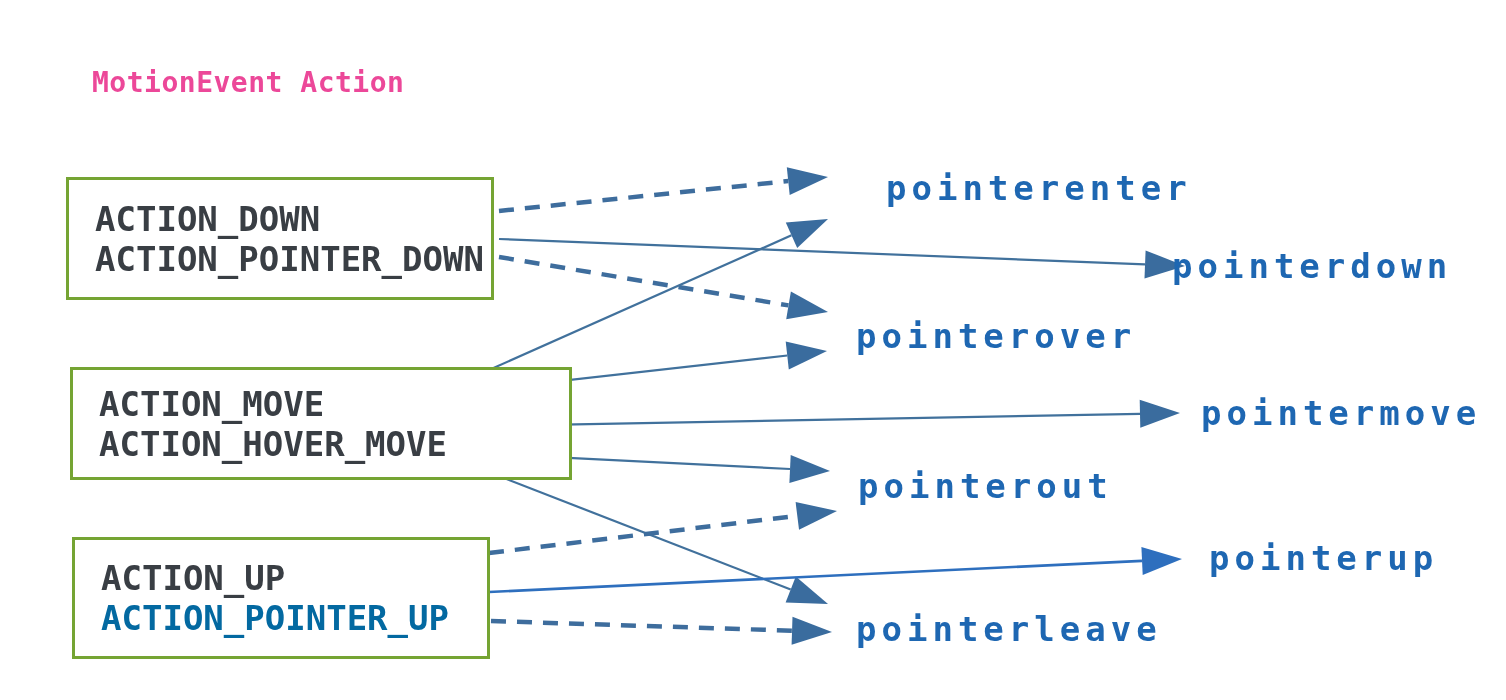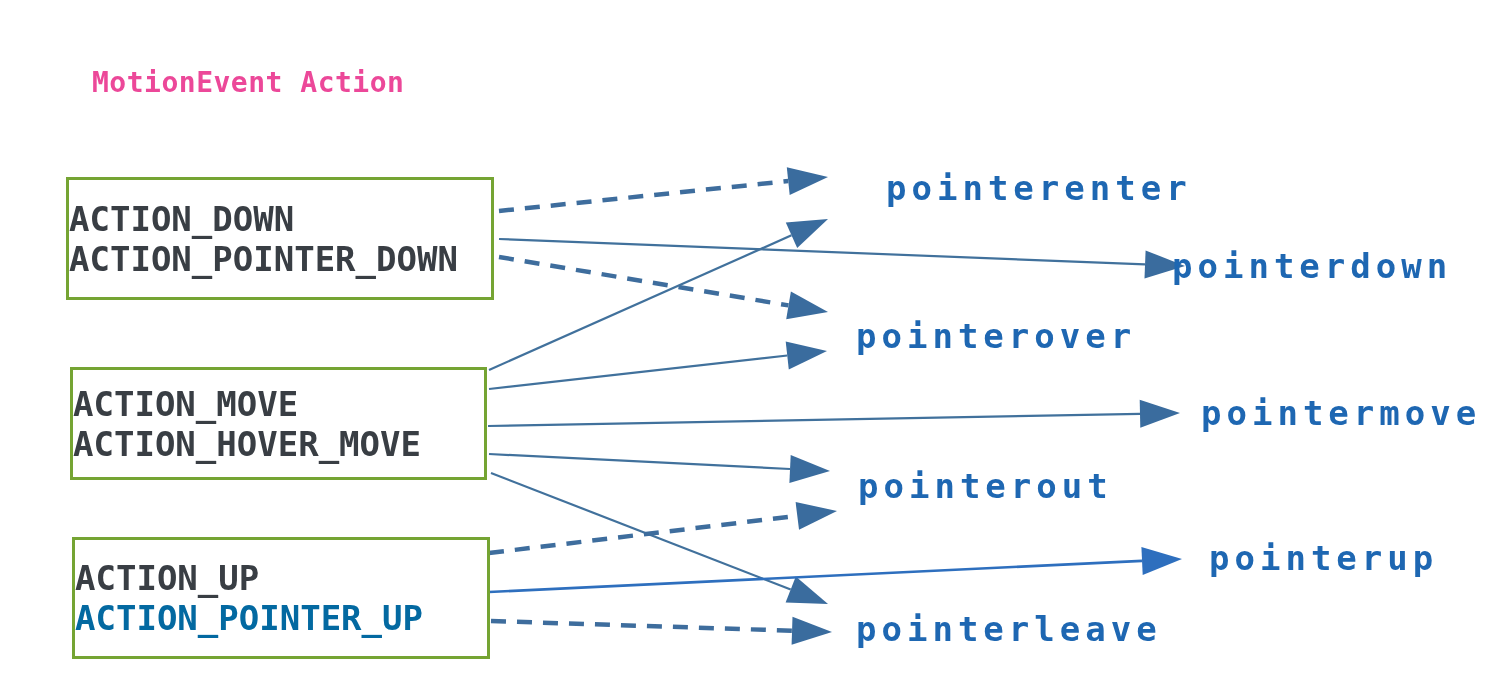--- a/index.html
+++ b/index.html
@@ -22,20 +22,21 @@
   #title-left  { left: 92px;  top: 66px; }
   #title-right { left: 885px; top: 66px; }
   .action-box {
     position: absolute;
     border: 3px solid #75A433;
     background: #ffffff;
     box-sizing: border-box;
     display: flex;
     flex-direction: column;
     justify-content: center;
+    padding-left: 26px;
   }
   .action-line {
     font-size: 34px;
     font-weight: bold;
     color: #393E44;
     line-height: 40px;
     white-space: nowrap;
   }
   .event-label {
     position: absolute;
@@ -81,21 +82,21 @@
       <polygon points="1182,559 1142.7,574.9 1141.4,546.9" fill="#2E6FBE"></polygon>
       <line x1="491" y1="621" x2="792.0" y2="630.7" stroke="#3E6D9D" stroke-width="4.5" stroke-dasharray="15 11"></line>
       <polygon points="832,632 791.6,644.7 792.5,616.7" fill="#3A6C9E"></polygon>
     </svg>
 
   <div id="boxes">
       <div class="action-box" style="left: 66px; top: 177px; width: 428px; height: 123px; border-color: rgb(117, 164, 51);">
         <div class="action-line" style="color: rgb(57, 62, 68);">ACTION_DOWN</div>
         <div class="action-line" style="color: rgb(57, 62, 68);">ACTION_POINTER_DOWN</div>
       </div>
-      <div class="action-box" style="left: 70px; top: 367px; width: 417px; height: 113px; border-color: rgb(117, 164, 51);">
+      <div class="action-box" style="left: 70px; top: 367px; width: 502px; height: 113px; border-color: rgb(117, 164, 51);">
         <div class="action-line" style="color: rgb(57, 62, 68);">ACTION_MOVE</div>
         <div class="action-line" style="color: rgb(57, 62, 68);">ACTION_HOVER_MOVE</div>
       </div>
       <div class="action-box" style="left: 60px; top: 537px; width: 418px; height: 122px; border-color: rgb(117, 164, 51); margin-left: 12px;">
         <div class="action-line" style="color: rgb(57, 62, 68);">ACTION_UP</div>
         <div class="action-line" style="color: #0369a1;">ACTION_POINTER_UP</div>
       </div>
     </div>
   <div id="events">
       <div class="event-label" style="left: 855px; top: 188px; color: rgb(30, 103, 178); margin-left: 31px;">pointerenter</div>

